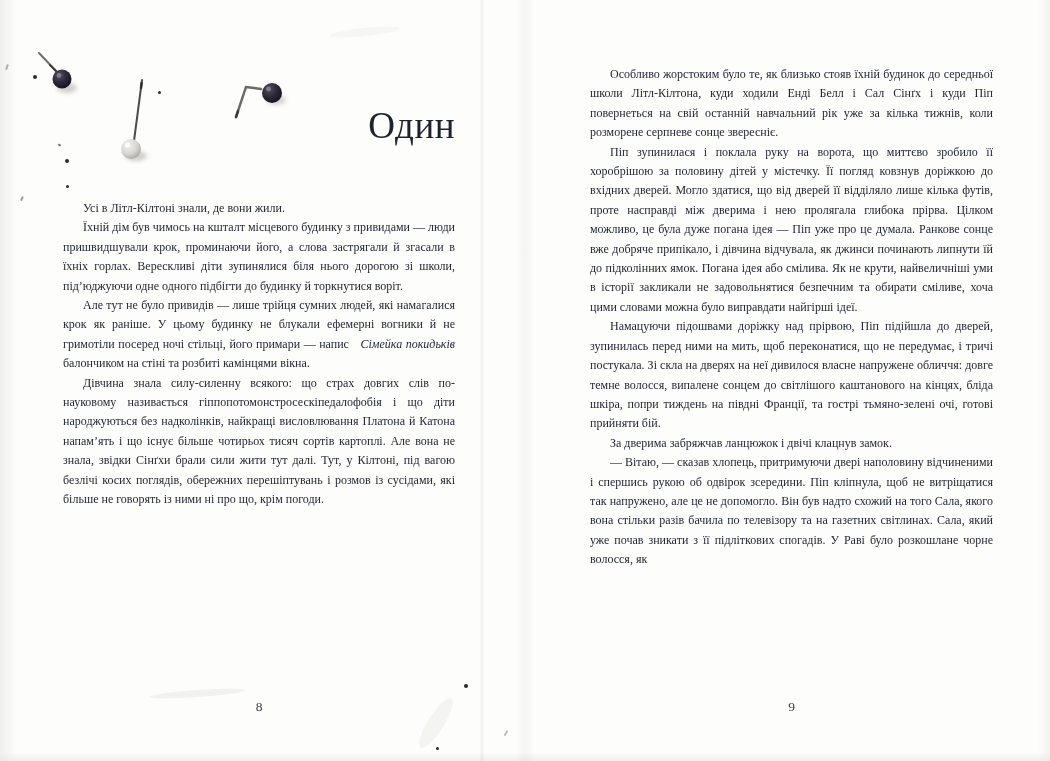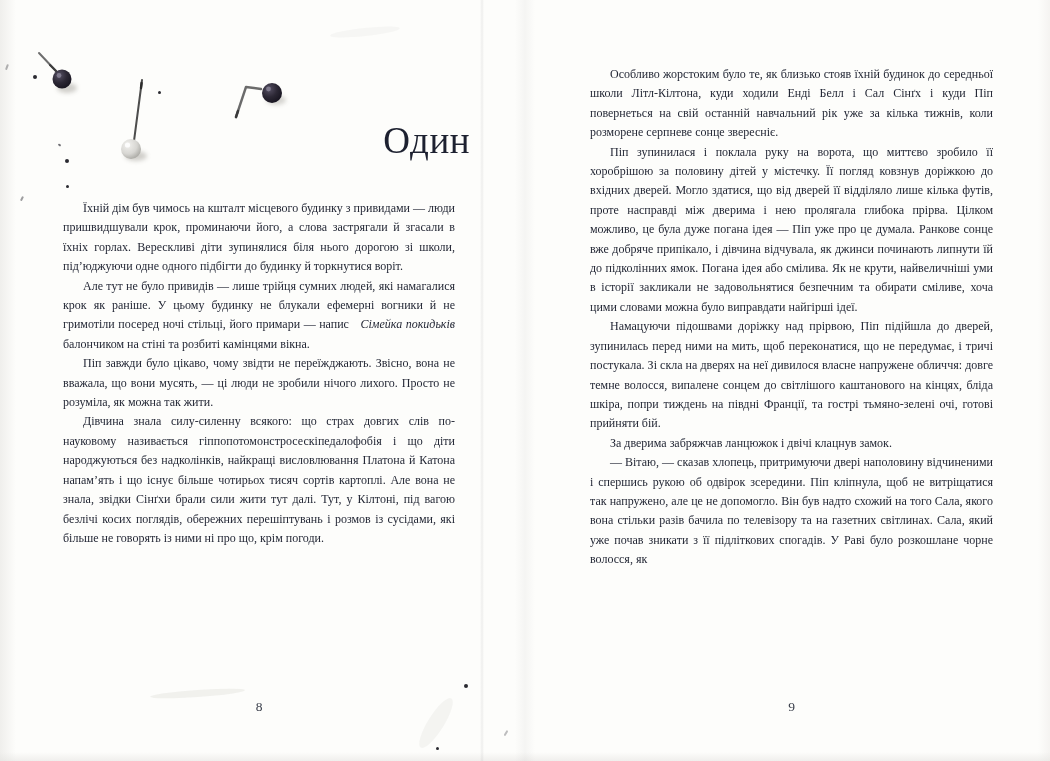--- a/index.html
+++ b/index.html
@@ -19,21 +19,21 @@
   .fold-line{position:absolute;left:480px;top:0;width:4px;height:100%;
     background:linear-gradient(to right,rgba(0,0,0,0),rgba(110,110,115,.10),rgba(0,0,0,0));}
   .gutter{position:absolute;left:515px;top:0;width:20px;height:100%;
     background:linear-gradient(to right,rgba(0,0,0,0),rgba(90,90,95,.05),rgba(0,0,0,0));}
 
   .page{position:absolute;top:0;width:525px;height:761px;}
   .page-left{left:0;}
   .page-right{left:525px;}
 
   .chapter-title{
-    position:absolute;left:63px;top:103px;width:392px;margin:15px;
+    position:absolute;left:63px;top:103px;width:392px;margin:0;
     text-align:right;font-size:37px;line-height:46px;font-weight:400;
     color:#1d2130;letter-spacing:.5px;
   }
   .body-text{
     position:absolute;text-align:justify;
     font-size:12px;line-height:19.4px;overflow:hidden;
   }
   .body-left{left:63px;top:199px;width:392px;height:497px;}
   .body-right{left:65px;top:65px;width:403px;height:632px;}
   .para{margin:0;text-indent:20px;}
@@ -131,23 +131,23 @@
         <path d="M261,69 L246,67 L236,97" fill="none" stroke="#6b6b6b" stroke-width="2.4" stroke-linecap="round" stroke-linejoin="round"></path>
         <path d="M238,91 L236,97" fill="none" stroke="#3a3a3a" stroke-width="2.4" stroke-linecap="round"></path>
         <circle cx="272" cy="73" r="10" fill="url(#darkHead)"></circle>
         <circle cx="268.5" cy="69" r="2.4" fill="#8b8698" opacity=".8"></circle>
       </g>
     </svg>
 
     <h1 class="chapter-title">Один</h1>
 
     <div class="body-text body-left">
+      <p class="para">Усі в Літл-Кілтоні знали, де вони жили.</p>
       <p class="para">Їхній дім був чимось на кшталт місцевого будинку з привидами — люди пришвидшували крок, проминаючи його, а слова застрягали й згасали в їхніх горлах. Верескливі діти зупинялися біля нього дорогою зі школи, під’юджуючи одне одного підбігти до будинку й торкнутися воріт.</p>
       <p class="para"><span>Але тут не було привидів — лише трійця сумних людей, які намагалися крок як раніше. У цьому будинку не блукали ефемерні вогники й не гримотіли посеред ночі стільці, його примари — напис </span><span class="gtext">Сімейка покидьків</span><span> балончиком на стіні та розбиті камінцями вікна.</span></p>
-      <p class="para">Піп завжди було цікаво, чому звідти не переїжджають. Звісно, вона не вважала, що вони мусять, — ці люди не зробили нічого лихого. Просто не розуміла, як можна так жити.</p>
       <p class="para">Дівчина знала силу-силенну всякого: що страх довгих слів по-науковому називається гіппопотомонстросескіпедалофобія і що діти народжуються без надколінків, найкращі висловлювання Платона й Катона напам’ять і що існує більше чотирьох тисяч сортів картоплі. Але вона не знала, звідки Сінґхи брали сили жити тут далі. Тут, у Кілтоні, під вагою безлічі косих поглядів, обережних перешіптувань і розмов із сусідами, які більше не говорять із ними ні про що, крім погоди.</p>
     </div>
 
     <div class="folio folio-left">8</div>
   </div>
 
   <div class="page page-right">
     <div class="body-text body-right">
       <p class="para">Особливо жорстоким було те, як близько стояв їхній будинок до середньої школи Літл-Кілтона, куди ходили Енді Белл і Сал Сінґх і куди Піп повернеться на свій останній навчальний рік уже за кілька тижнів, коли розморене серпневе сонце звересніє.</p>
       <p class="para">Піп зупинилася і поклала руку на ворота, що миттєво зробило її хоробрішою за половину дітей у містечку. Її погляд ковзнув доріжкою до вхідних дверей. Могло здатися, що від дверей її відділяло лише кілька футів, проте насправді між дверима і нею пролягала глибока прірва. Цілком можливо, це була дуже погана ідея — Піп уже про це думала. Ранкове сонце вже добряче припікало, і дівчина відчувала, як джинси починають липнути їй до підколінних ямок. Погана ідея або смілива. Як не крути, найвеличніші уми в історії закликали не задовольнятися безпечним та обирати сміливе, хоча цими словами можна було виправдати найгірші ідеї.</p>

